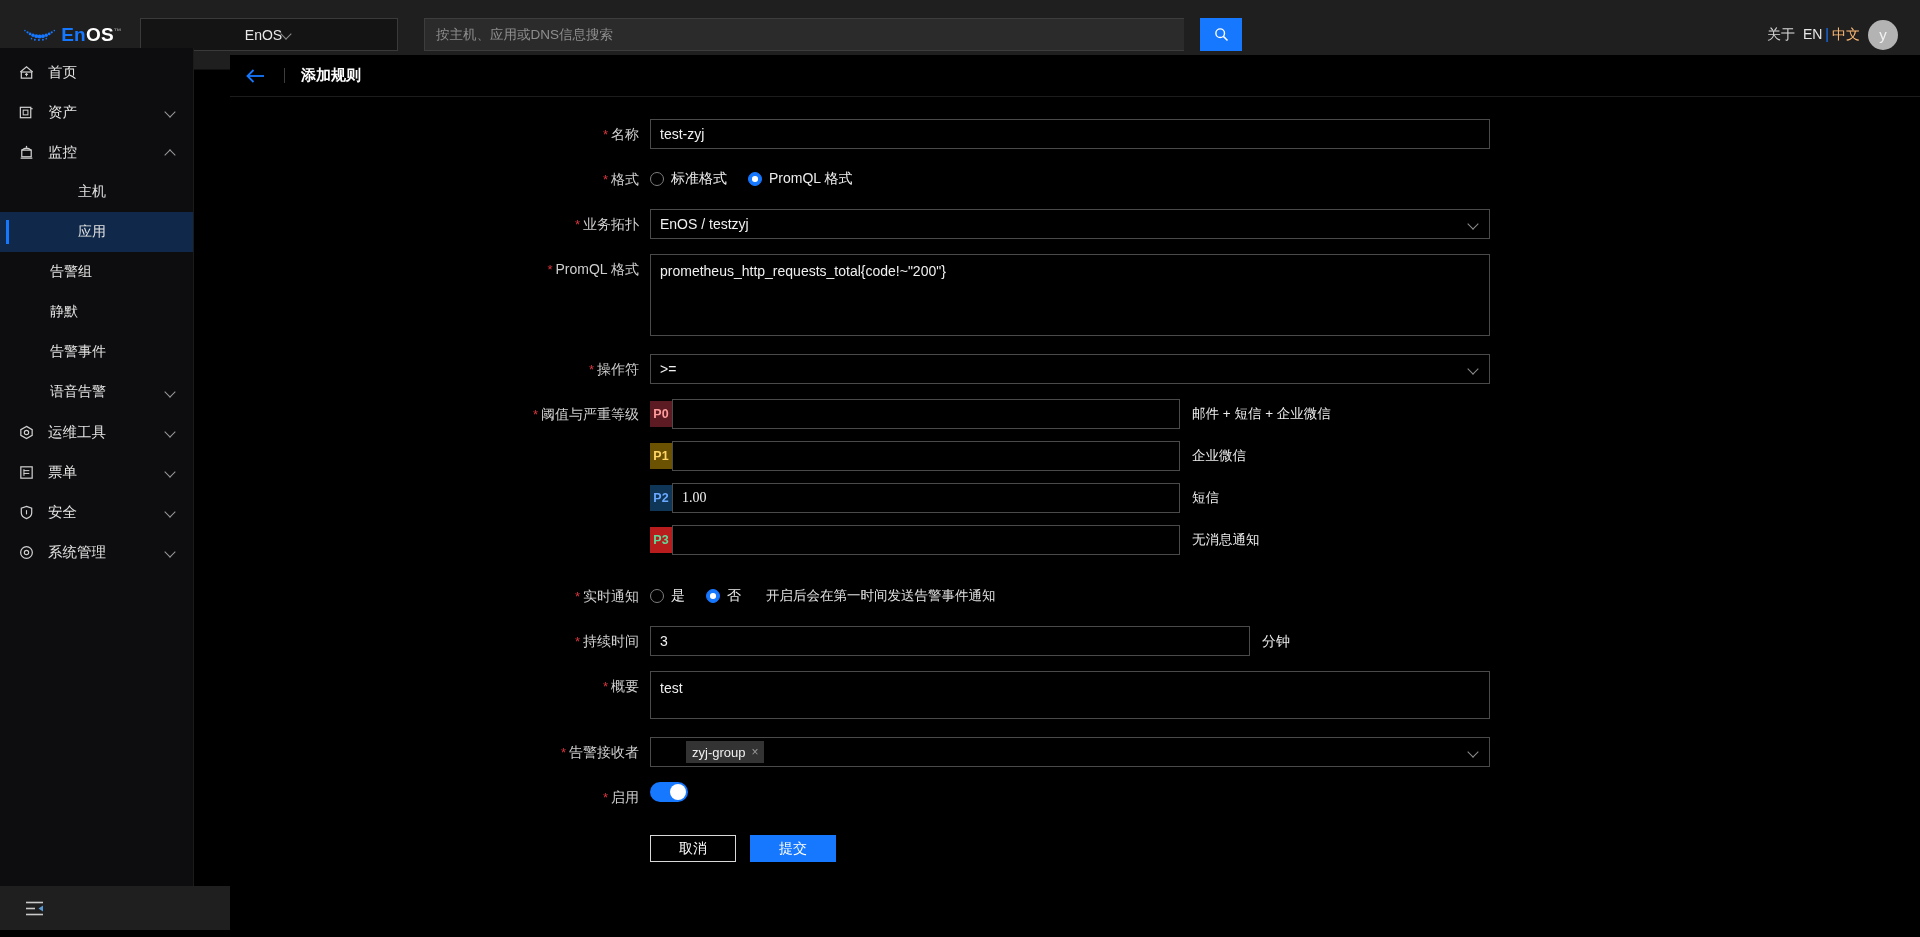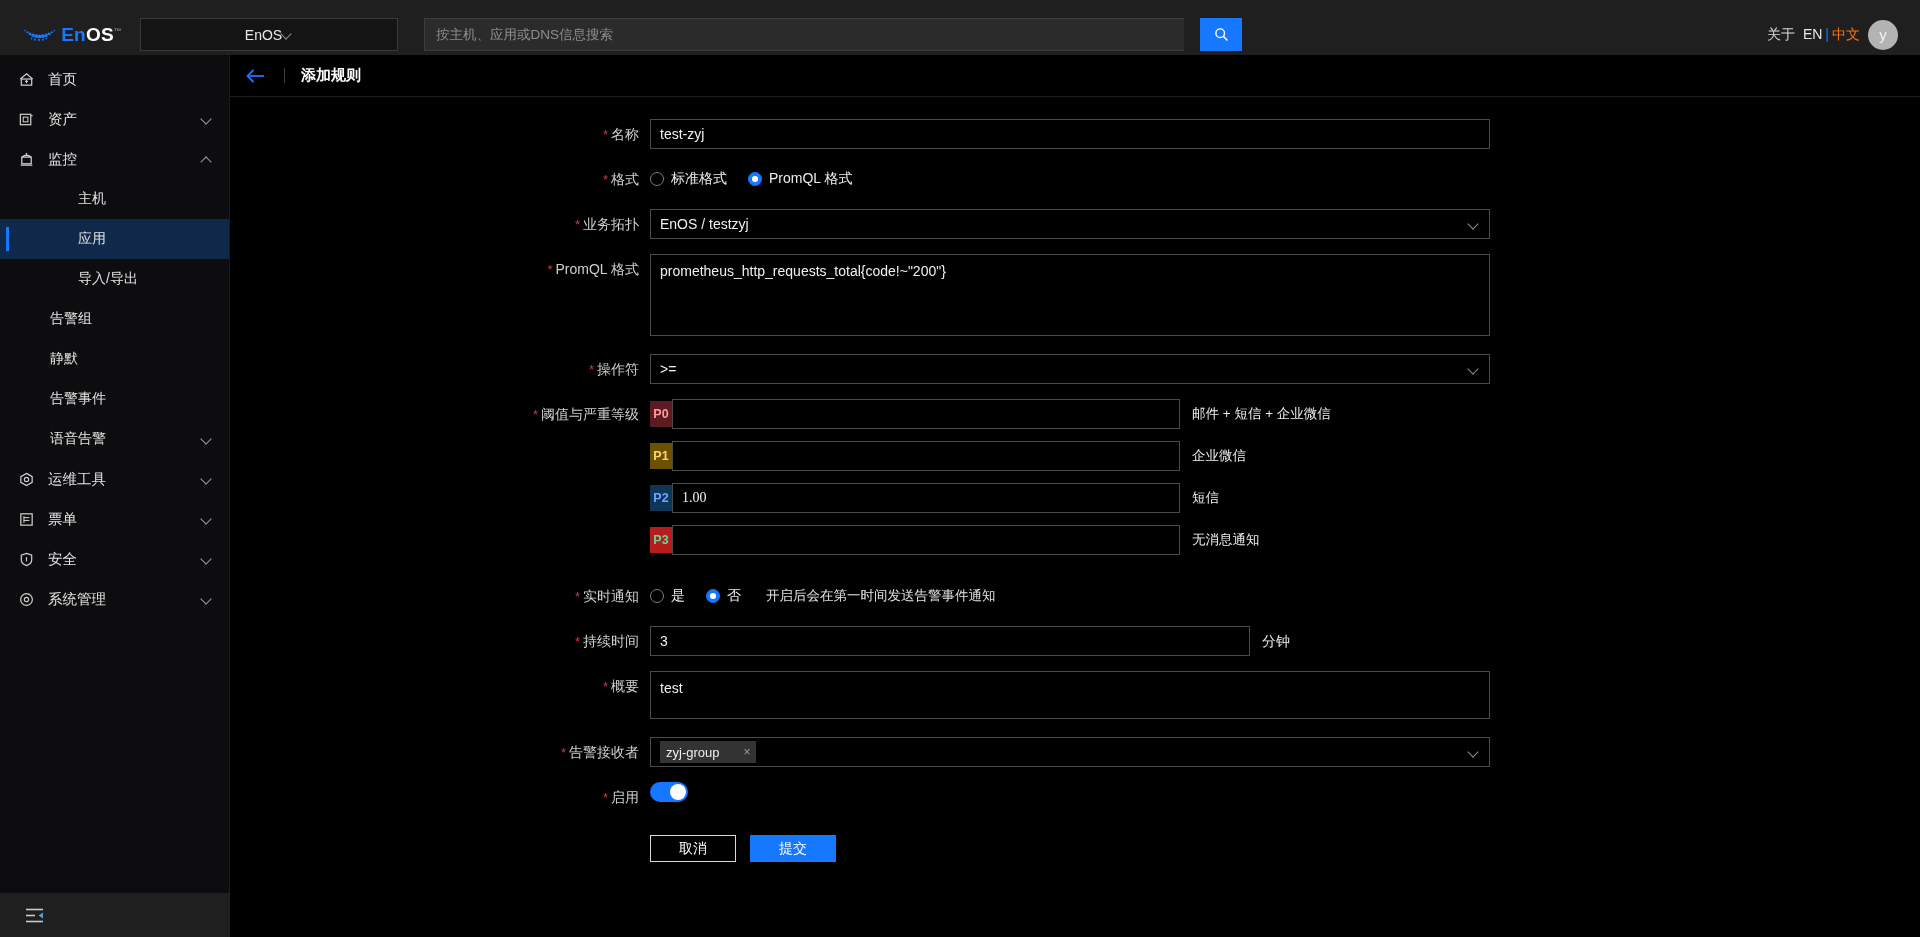--- a/index.html
+++ b/index.html
@@ -48,30 +48,30 @@
   .search-input::placeholder { color:#8e8e8e; }
   .search-btn {
     width: 42px; height:33px; background:#1677ff; border:none;
     display:flex; align-items:center; justify-content:center; cursor:pointer;
   }
 
   .top-right { margin-left:auto; display:flex; align-items:center; gap:8px; margin-right: 22px; }
   .about-link { color:#d6d6d6; font-size:14px; cursor:pointer; }
   .lang { font-size:14px; color:#e6e6e6; cursor:pointer; }
   .lang .sep { color:#1677ff; margin:0 3px; }
-  .lang .cn { color:#f97316; }
+  .lang .cn { color:#fdba74; }
   .avatar {
     width: 30px; height:30px; border-radius:50%; background:#b3b3b3;
     color:#f2f2f2; font-size:15px; display:flex; align-items:center; justify-content:center;
     cursor:pointer;
   }
 
   
   .sidebar {
-    position:absolute; top:55px; left:0; width:230px; height:882px;
+    position:absolute; top:48px; left:0; width:194px; height:882px;
     background:#0d0d0f; border-right:1px solid #1b1b1b;
   }
   .side-scroll { height: 838px; overflow:hidden; padding-top: 4px; }
   .nav-item {
     display:flex; align-items:center; height:40px; padding-left:18px; padding-right:16px;
     color:#e3e3e3; font-size:14.5px; cursor:pointer; position:relative;
   }
   .nav-item .nav-ico { width:20px; height:20px; margin-right:10px; display:flex; align-items:center;}
   .nav-item .nav-label { flex:1; }
   .nav-item.lvl2 { padding-left:50px; font-size:14px; }
@@ -154,21 +154,21 @@
   .sev-note { color:#ededed; font-size:13.5px; margin-left:12px; white-space:nowrap; }
 
   .suffix { color:#ededed; font-size:14px; margin-left:12px; line-height:30px; }
 
   .tagsel {
     width:840px; min-height:30px; background:#000; border:1px solid #4a4a4a;
     display:flex; align-items:center; padding:0 9px; justify-content:space-between; cursor:pointer;
   }
   .tag {
     background:#333; color:#efefef; font-size:13px; padding:2px 6px;
-    display:inline-flex; align-items:center; gap:24px; height:22px;
+    display:inline-flex; align-items:center; gap:6px; height:22px;margin-left:26px;
   }
   .tag .x { color:#9a9a9a; font-size:12px; cursor:pointer; }
 
   .toggle {
     width:38px; height:20px; border-radius:10px; background:#1677ff; position:relative; cursor:pointer;
   }
   .toggle .knob {
     position:absolute; right:2px; top:2px; width:16px; height:16px; border-radius:50%; background:#fff;
   }
 
@@ -266,23 +266,20 @@
           </svg>
         </span>
         <span class="nav-label">监控</span>
         <span class="arrow up"></span>
       </div>
       <div class="nav-item lvl3">
         <span class="nav-label">主机</span>
       </div>
       <div class="nav-item lvl3 active">
         <span class="nav-label">应用</span>
-      </div>
-      <div class="nav-item lvl3">
-        <span class="nav-label">导入/导出</span>
       </div>
       <div class="nav-item lvl2">
         <span class="nav-label">告警组</span>
       </div>
       <div class="nav-item lvl2">
         <span class="nav-label">静默</span>
       </div>
       <div class="nav-item lvl2">
         <span class="nav-label">告警事件</span>
       </div>

